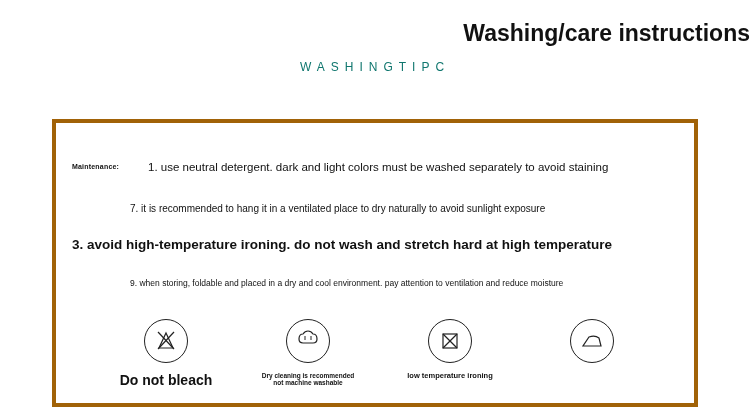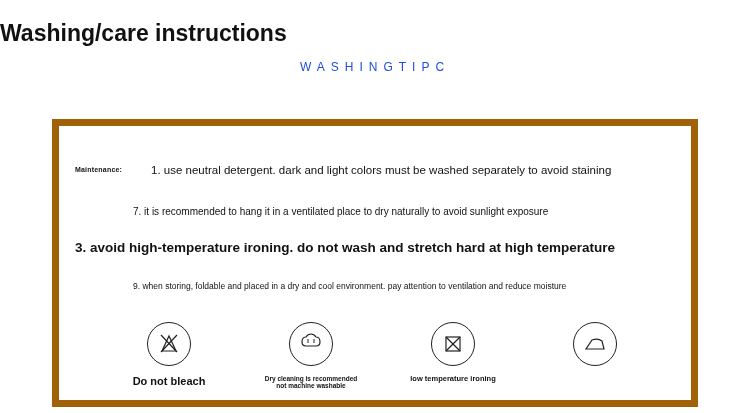--- a/index.html
+++ b/index.html
@@ -15,43 +15,43 @@
     overflow: hidden;
     position: relative;
   }
   .page {
     width: 750px;
     height: 413px;
     position: relative;
     box-sizing: border-box;
   }
   .title {
-    text-align: left;
+    text-align: right;
     font-size: 23px;
     font-weight: bold;
     color: #111;
     letter-spacing: 0px;
     margin-top: 21px;
     line-height: 1.1;
   }
   .subtitle {
     text-align: center;
     font-size: 12px;
-    color: #1d4ed8;
+    color: #0f766e;
     letter-spacing: 6px;
     margin-top: 14px;
     font-weight: 500;
   }
   .panel {
     position: absolute;
     left: 52px;
     top: 98px;
     width: 646px;
     height: 288px;
-    border: 7px solid #a16207;
+    border: 4px solid #a16207;
     box-sizing: border-box;
     background: #fff;
   }
   .maint-label {
     position: absolute;
     left: 16px;
     top: 40px;
     font-size: 7px;
     font-weight: bold;
     color: #111;
@@ -107,21 +107,21 @@
     height: 44px;
     border: 1.4px solid #222;
     border-radius: 50%;
     display: flex;
     align-items: center;
     justify-content: center;
     box-sizing: border-box;
   }
   .icon-caption {
     margin-top: 9px;
-    font-size: 11px;
+    font-size: 14px;
     font-weight: bold;
     text-align: center;
     color: #111;
     line-height: 1.15;
     white-space: nowrap;
   }
   .icon-caption.small {
     font-size: 6.5px;
     white-space: normal;
     width: 104px;

